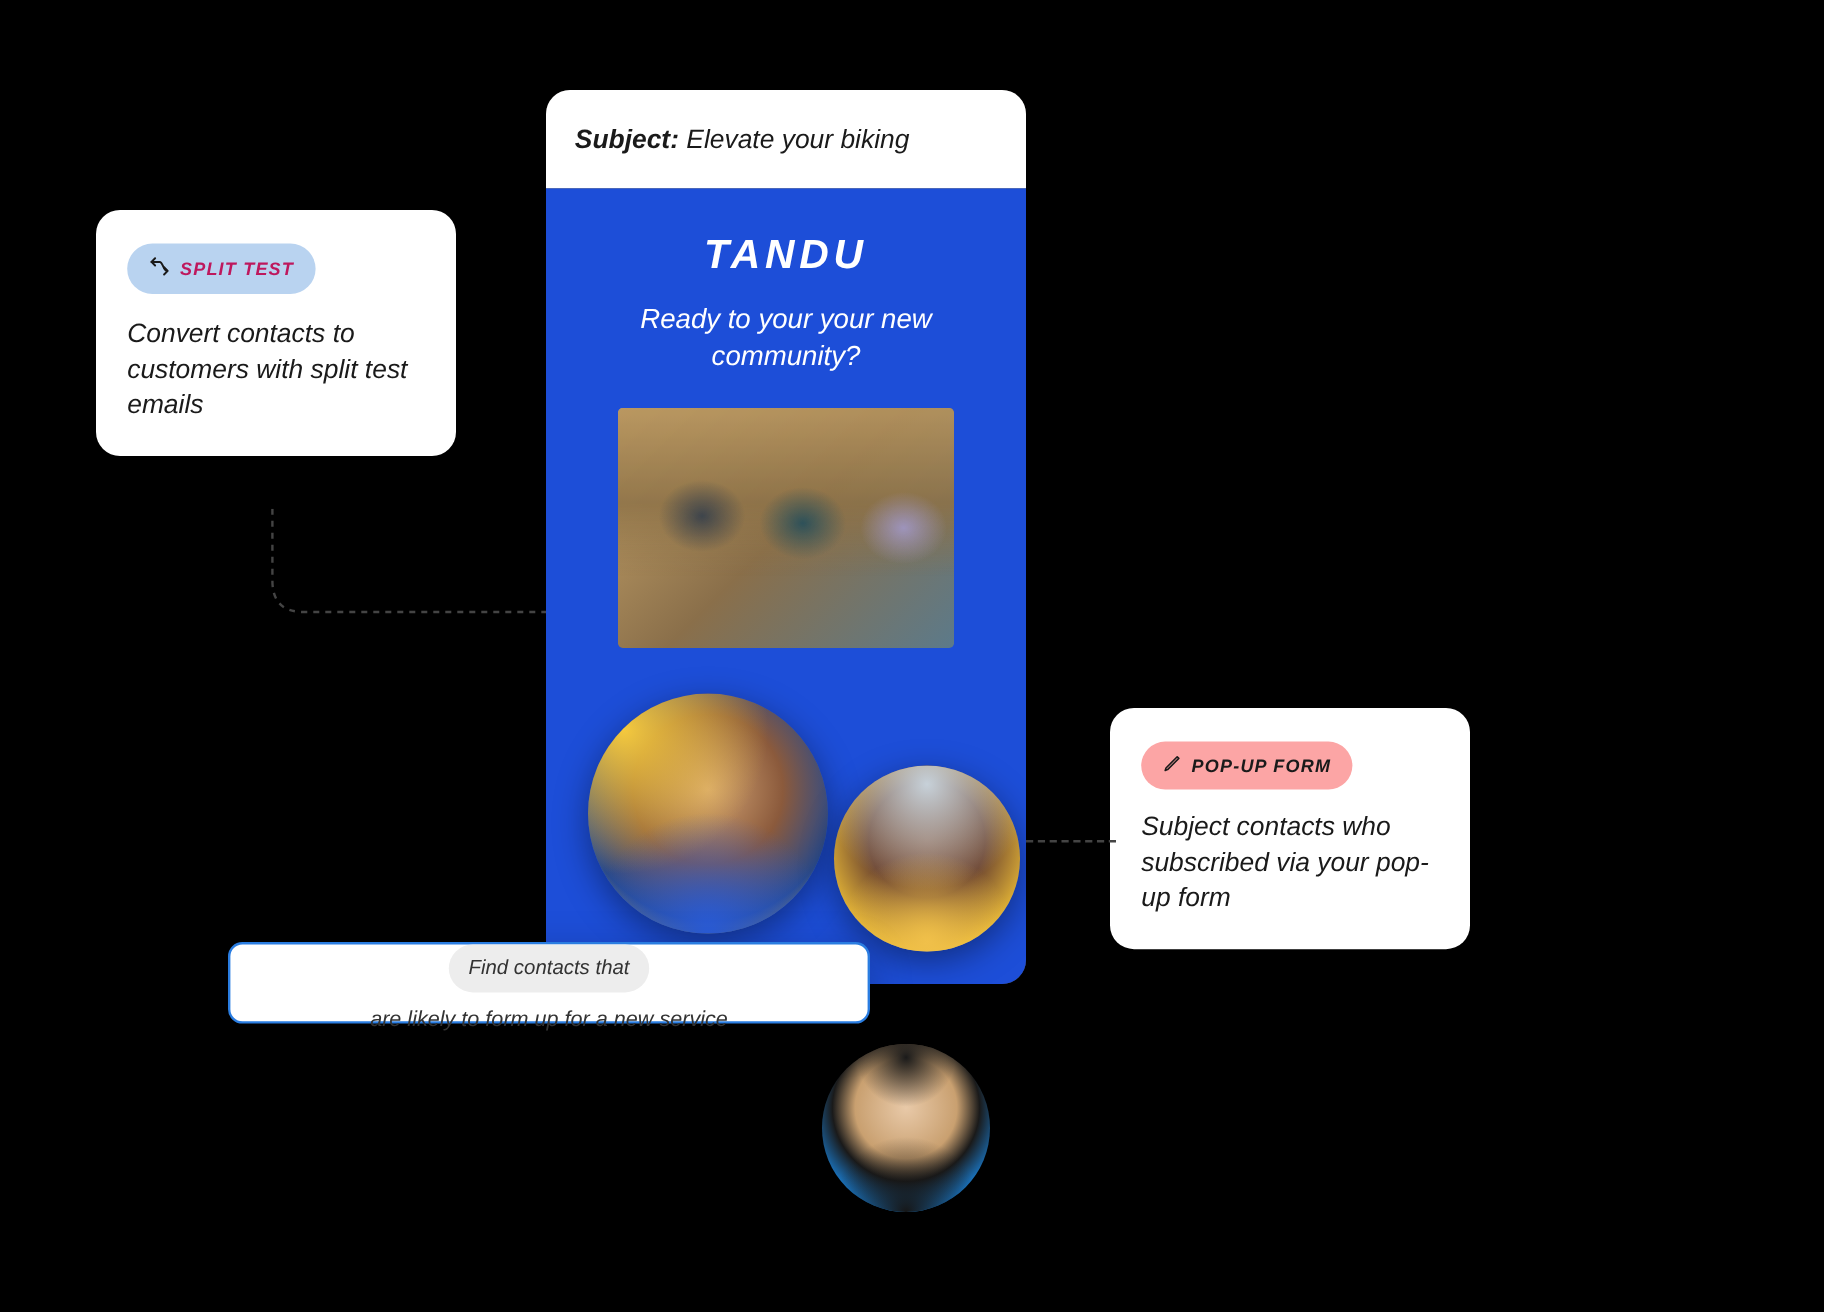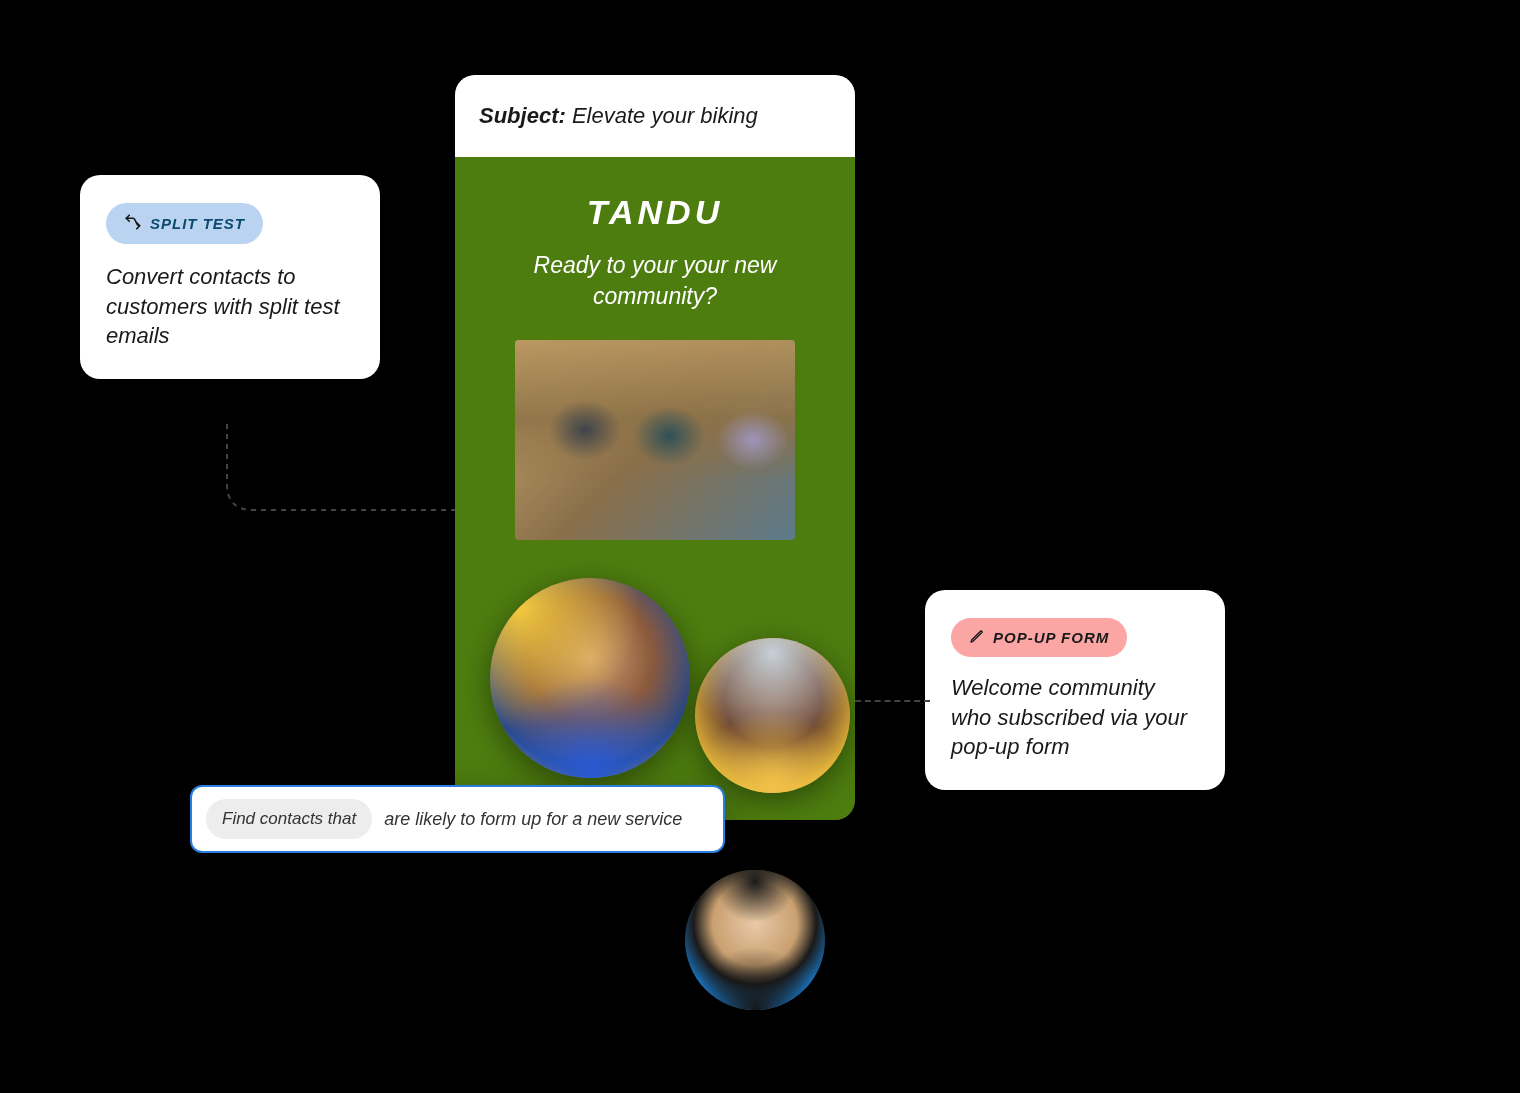--- a/index.html
+++ b/index.html
@@ -36,21 +36,21 @@
     .email-subject {
       background: #fff;
       padding: 28px 24px;
       font-size: 22px;
       color: #1a1a1a;
     }
     .email-subject .subject-label {
       font-weight: 600;
     }
     .email-body {
-      background: #4d7c0f;
+      background: #1d4ed8;
       padding: 36px 24px 280px 24px;
       text-align: center;
       color: #fff;
     }
     .brand-logo {
       font-size: 34px;
       font-weight: 900;
       letter-spacing: 4px;
       margin-bottom: 18px;
       font-family: 'Arial Black', sans-serif;
@@ -96,21 +96,21 @@
     .chip-blue {
       display: inline-flex;
       align-items: center;
       gap: 8px;
       background: #b9d3f0;
       padding: 10px 18px;
       border-radius: 999px;
       font-size: 15px;
       font-weight: 700;
       letter-spacing: 1px;
-      color: #0c4a6e;
+      color: #be185d;
       margin-bottom: 18px;
     }
     .chip-blue svg {
       width: 18px;
       height: 18px;
     }
     .callout-text {
       font-size: 22px;
       line-height: 1.35;
       color: #1a1a1a;
@@ -153,20 +153,21 @@
       width: 535px;
       height: 68px;
       background: #fff;
       border: 2px solid #2a7de1;
       border-radius: 12px;
       display: flex;
       align-items: center;
       padding: 0 14px;
       gap: 12px;
       box-shadow: 0 10px 35px rgba(0,0,0,0.25);
+      flex-direction: column;
     }
     .search-chip {
       background: #ededed;
       padding: 10px 16px;
       border-radius: 999px;
       font-size: 17px;
       color: #333;
       white-space: nowrap;
     }
     .search-text {
@@ -280,21 +281,21 @@
 
   <div class="callout-right">
     <div class="chip-gold">
       <span>
         <svg viewBox="0 0 24 24" fill="none" stroke="#1a1a1a" stroke-width="2" stroke-linecap="round" stroke-linejoin="round">
           <path d="M3 21 L6 20 L20 6 L18 4 L4 18 Z"></path>
         </svg>
       </span>
       <span>POP-UP FORM</span>
     </div>
-    <div class="callout-text">Welcome community who subscribed via your pop-up form</div>
+    <div class="callout-text">Subject contacts who subscribed via your pop-up form</div>
   </div>
 
   <div class="connector-right"></div>
 
   <div class="avatar avatar-1"></div>
   <div class="avatar avatar-2"></div>
   <div class="avatar avatar-3"></div>
 
   <div class="search-bar">
     <span class="search-chip">Find contacts that</span>

